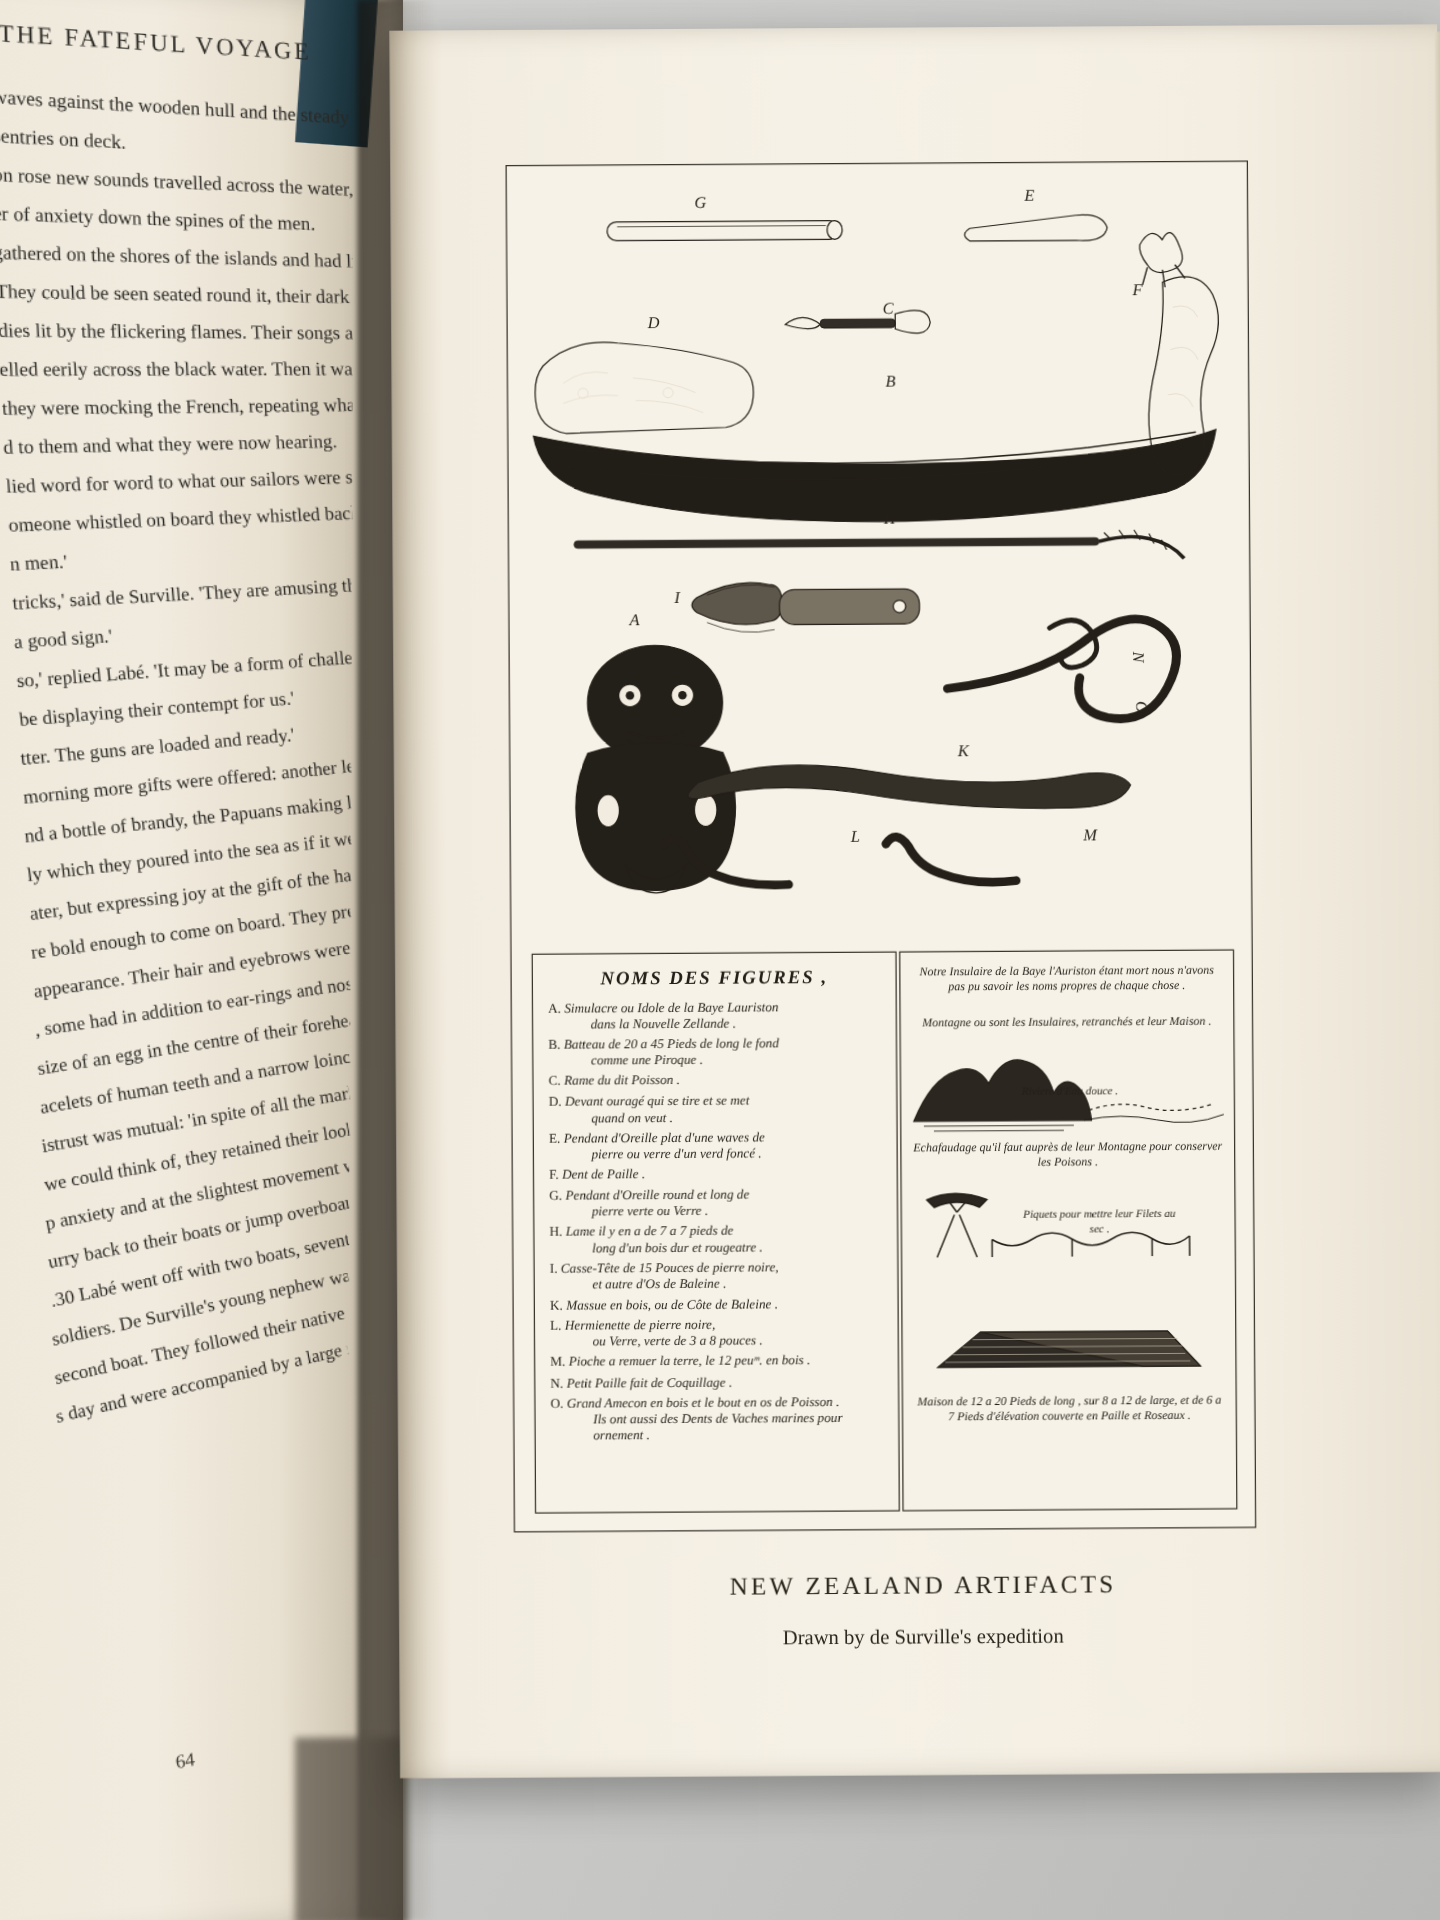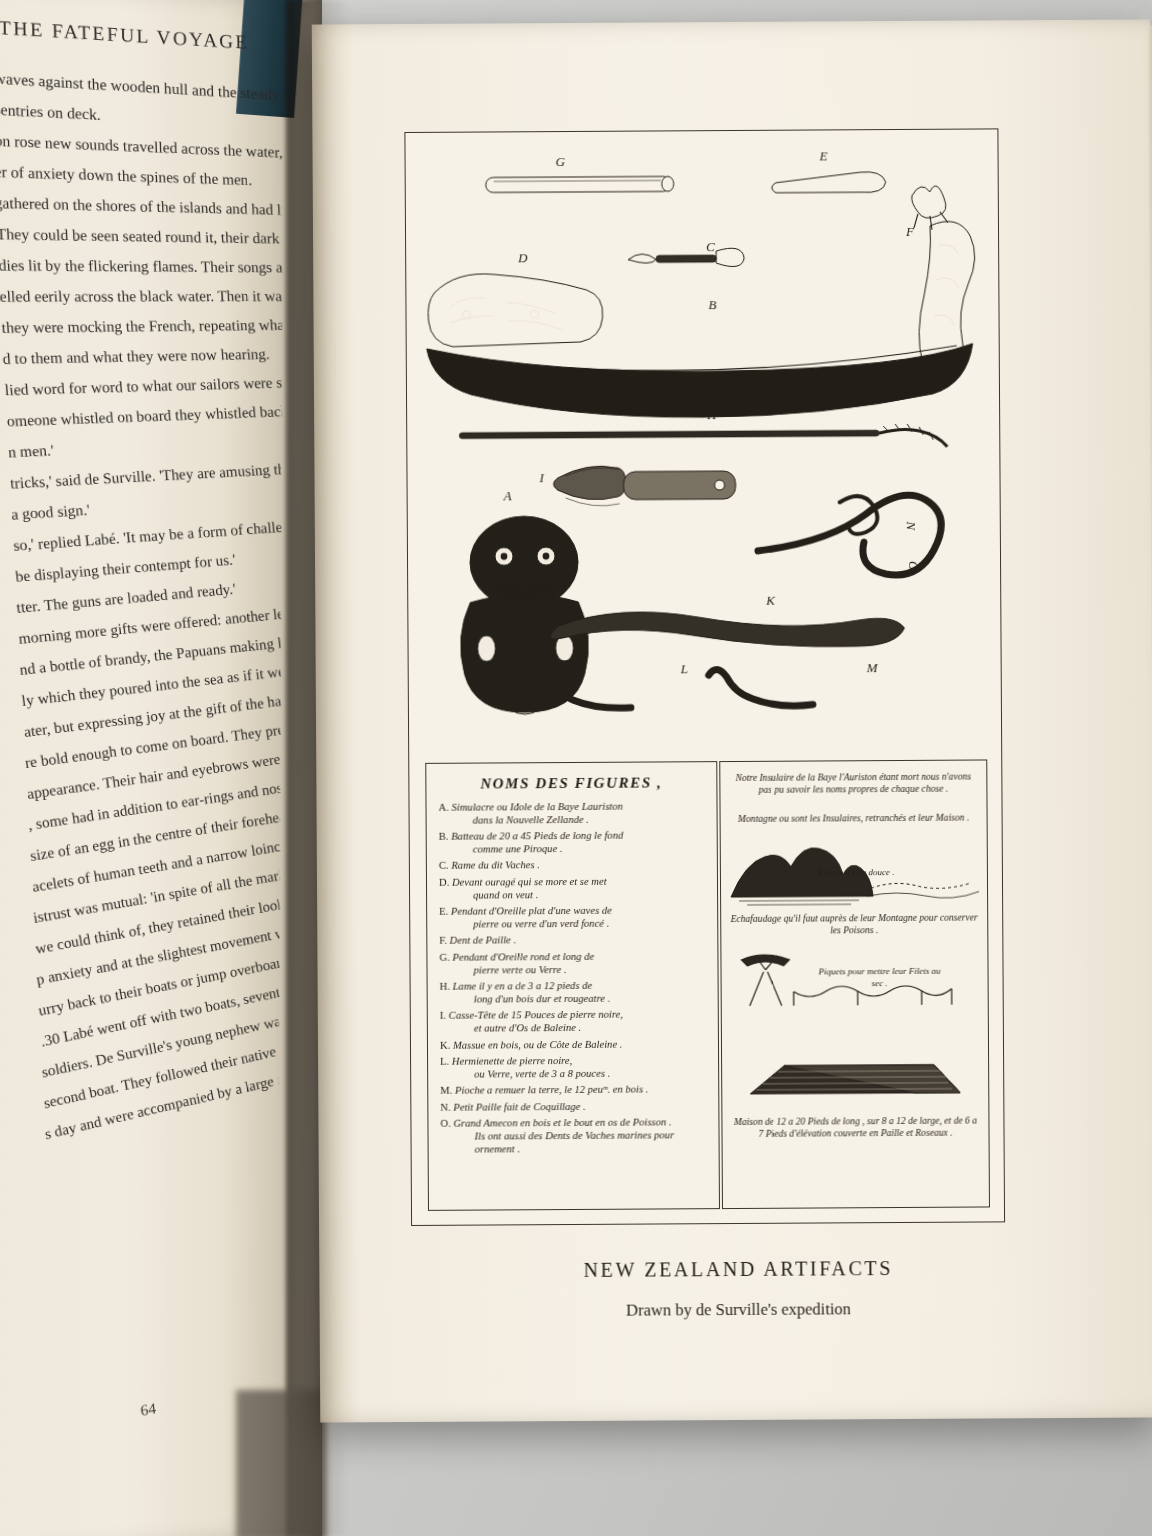--- a/index.html
+++ b/index.html
@@ -400,26 +400,26 @@
         <div class="lbl" style="left:358px; top:462px;">K</div>
         <div class="lbl" style="left:272px; top:530px;">L</div>
         <div class="lbl" style="left:458px; top:530px;">M</div>
       </div>
 
       <div class="panel-left">
         <div class="noms-title">NOMS DES FIGURES ,</div>
         <ul class="noms-list" id="noms-list">
             <li><span class="k">A. </span><span>Simulacre ou Idole de la Baye Lauriston</span><span class="cont">dans la Nouvelle Zellande .</span></li>
             <li><span class="k">B. </span><span>Batteau de 20 a 45 Pieds de long le fond</span><span class="cont">comme une Piroque .</span></li>
-            <li><span class="k">C. </span><span>Rame du dit Vaches .</span></li>
-            <li><span class="k">D. </span><span>Devant ouragé qui se more et se met</span><span class="cont">quand on veut .</span></li>
+            <li><span class="k">C. </span><span>Rame du dit Poisson .</span></li>
+            <li><span class="k">D. </span><span>Devant ouragé qui se tire et se met</span><span class="cont">quand on veut .</span></li>
             <li><span class="k">E. </span><span>Pendant d'Oreille plat d'une waves de</span><span class="cont">pierre ou verre d'un verd foncé .</span></li>
             <li><span class="k">F. </span><span>Dent de Paille .</span></li>
-            <li><span class="k">G. </span><span>Pendant d'Oreille rond et long de</span><span class="cont">pierre verte ou Verre .</span></li>
-            <li><span class="k">H. </span><span>Lame il y en a de 3 a 12 pieds de</span><span class="cont">long d'un bois dur et rougeatre .</span></li>
+            <li><span class="k">G. </span><span>Pendant d'Oreille round et long de</span><span class="cont">pierre verte ou Verre .</span></li>
+            <li><span class="k">H. </span><span>Lame il y en a de 7 a 7 pieds de</span><span class="cont">long d'un bois dur et rougeatre .</span></li>
             <li><span class="k">I. </span><span>Casse-Tête de 15 Pouces de pierre noire,</span><span class="cont">et autre d'Os de Baleine .</span></li>
             <li><span class="k">K. </span><span>Massue en bois, ou de Côte de Baleine .</span></li>
             <li><span class="k">L. </span><span>Hermienette de pierre noire,</span><span class="cont">ou Verre, verte de 3 a 8 pouces .</span></li>
             <li><span class="k">M. </span><span>Pioche a remuer la terre, le 12 peuᵐ. en bois .</span></li>
             <li><span class="k">N. </span><span>Petit Paille fait de Coquillage .</span></li>
             <li><span class="k">O. </span><span>Grand Amecon en bois et le bout en os de Poisson .</span><span class="cont">Ils ont aussi des Dents de Vaches marines pour ornement .</span></li>
           </ul>
       </div>
 
       <div class="panel-right">

